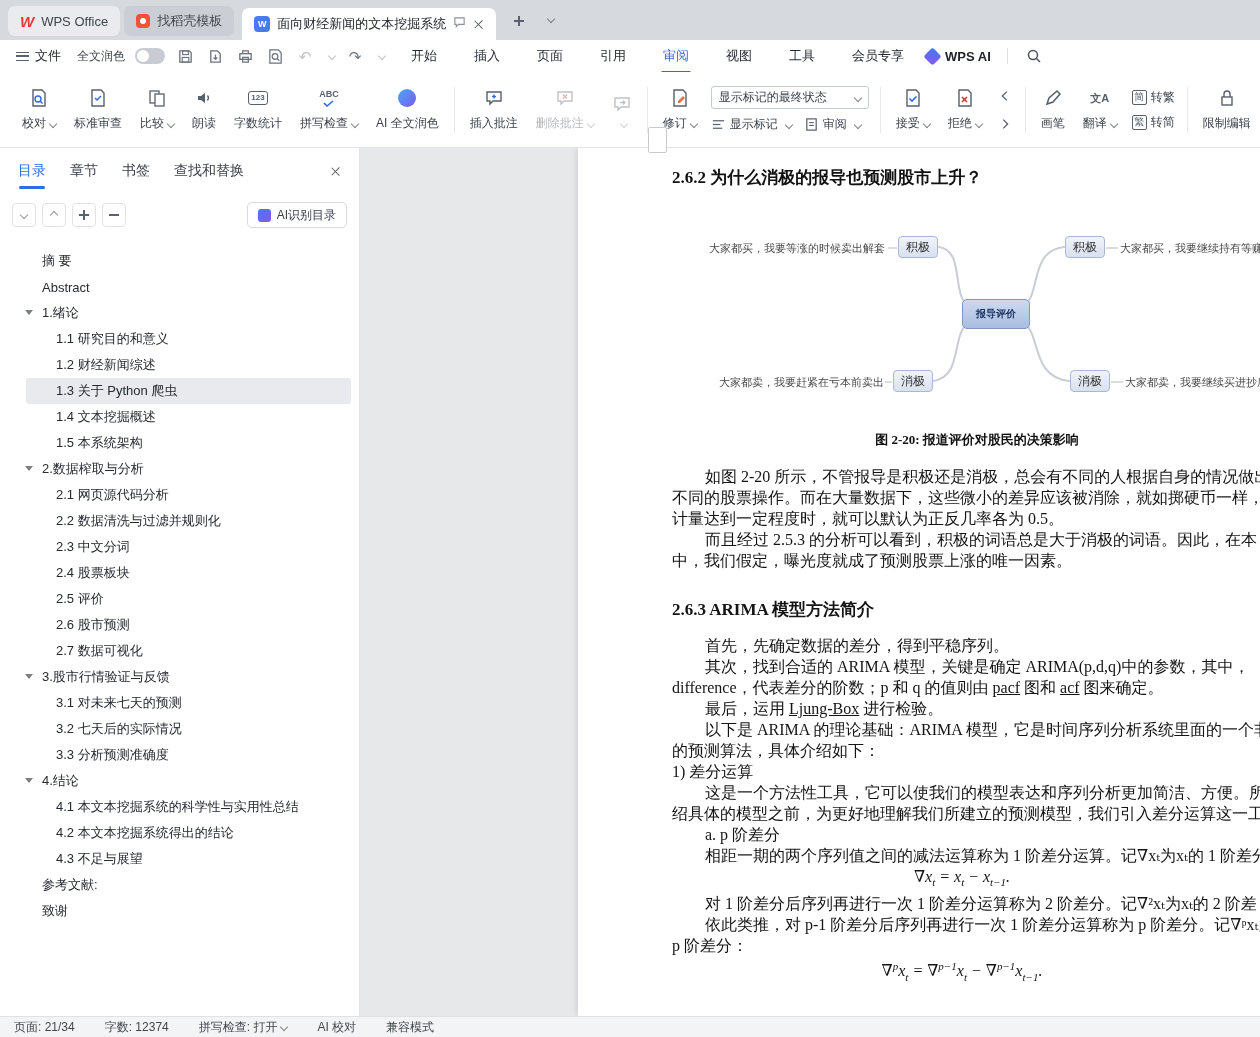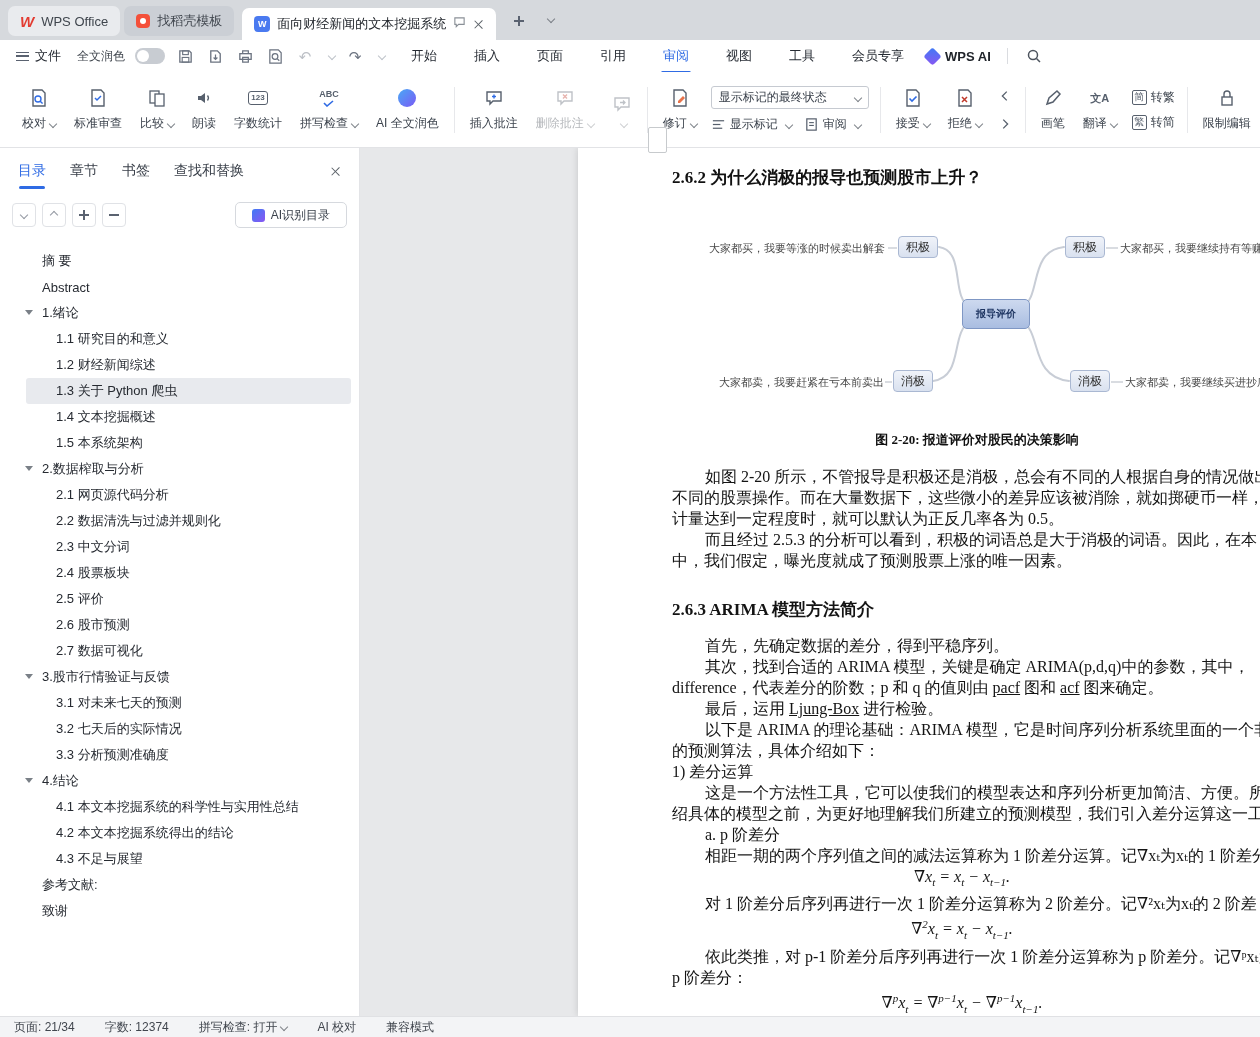--- a/index.html
+++ b/index.html
@@ -95,21 +95,21 @@
   .sidetabs { display:flex; align-items:center; gap:24px; padding:14px 18px 12px; }
   .stab { font-size:14px; color:#3a404a; position:relative; cursor:default; }
   .stab.active { color:#2f6be4; }
   .stab.active::after { content:""; position:absolute; left:1px; right:1px; bottom:-9px; height:3px;
                         background:#2f6be4; border-radius:2px; }
   .sclose { margin-left:auto; }
   .sidetools { display:flex; align-items:center; gap:6px; padding:10px 12px 10px 12px; }
   .stool { width:24px; height:24px; border:1px solid #e0e2e6; border-radius:4px; display:flex;
            align-items:center; justify-content:center; color:#5a6270; }
   .aibtn { margin-left:auto; height:26px; border:1px solid #d6d9de; border-radius:5px; display:flex;
-           align-items:center; gap:6px; padding:0 16px; font-size:12px; color:#3b424c; }
+           align-items:center; gap:6px; padding:0 10px; font-size:12px; color:#3b424c; }
   .aibtn .badge { width:13px; height:13px; border-radius:3px; background:linear-gradient(135deg,#3f7bf5,#8a56f2); }
   .toclist { padding-top:10px; }
   .trow { height:26px; display:flex; align-items:center; position:relative; font-size:13px; color:#262a31; }
   .trow .tri { position:absolute; left:25px; top:10px; width:0; height:0; border-left:4px solid transparent;
                border-right:4px solid transparent; border-top:5px solid #7a8087; }
   .tlabel { position:relative; z-index:1; white-space:nowrap; }
   .lv1 .tlabel { padding-left:42px; }
   .lv2 .tlabel { padding-left:56px; }
   .sel::before { content:""; position:absolute; left:26px; right:8px; top:0; bottom:0;
                  background:#e8eaee; border-radius:3px; }
@@ -644,23 +644,20 @@
       <div class="dl">的预测算法，具体介绍如下：</div>
       <div class="dl">1) 差分运算</div>
       <div class="dl ind">这是一个方法性工具，它可以使我们的模型表达和序列分析更加简洁、方便。所</div>
       <div class="dl">绍具体的模型之前，为更好地理解我们所建立的预测模型，我们引入差分运算这一工</div>
       <div class="dl ind">a. p 阶差分</div>
       <div class="dl ind">相距一期的两个序列值之间的减法运算称为 1 阶差分运算。记∇xₜ为xₜ的 1 阶差分</div>
       <div class="dl fml">
         <span>∇x</span><sub>t</sub><span> = x</span><sub>t</sub><span> − x</span><sub>t−1</sub><span>.</span>
       </div>
       <div class="dl ind">对 1 阶差分后序列再进行一次 1 阶差分运算称为 2 阶差分。记∇²xₜ为xₜ的 2 阶差</div>
-      <div class="dl fml">
-        <span>∇</span><sup>2</sup><span>x</span><sub>t</sub><span> = x</span><sub>t</sub><span> − x</span><sub>t−1</sub><span>.</span>
-      </div>
       <div class="dl ind">依此类推，对 p-1 阶差分后序列再进行一次 1 阶差分运算称为 p 阶差分。记∇ᵖxₜ为</div>
       <div class="dl">p 阶差分：</div>
       <div class="dl fml">
         <span>∇</span><sup>p</sup><span>x</span><sub>t</sub><span> = ∇</span><sup>p−1</sup><span>x</span><sub>t</sub><span> − ∇</span><sup>p−1</sup><span>x</span><sub>t−1</sub><span>.</span>
       </div>
 
     </div>
   </div>
 </div>
 

